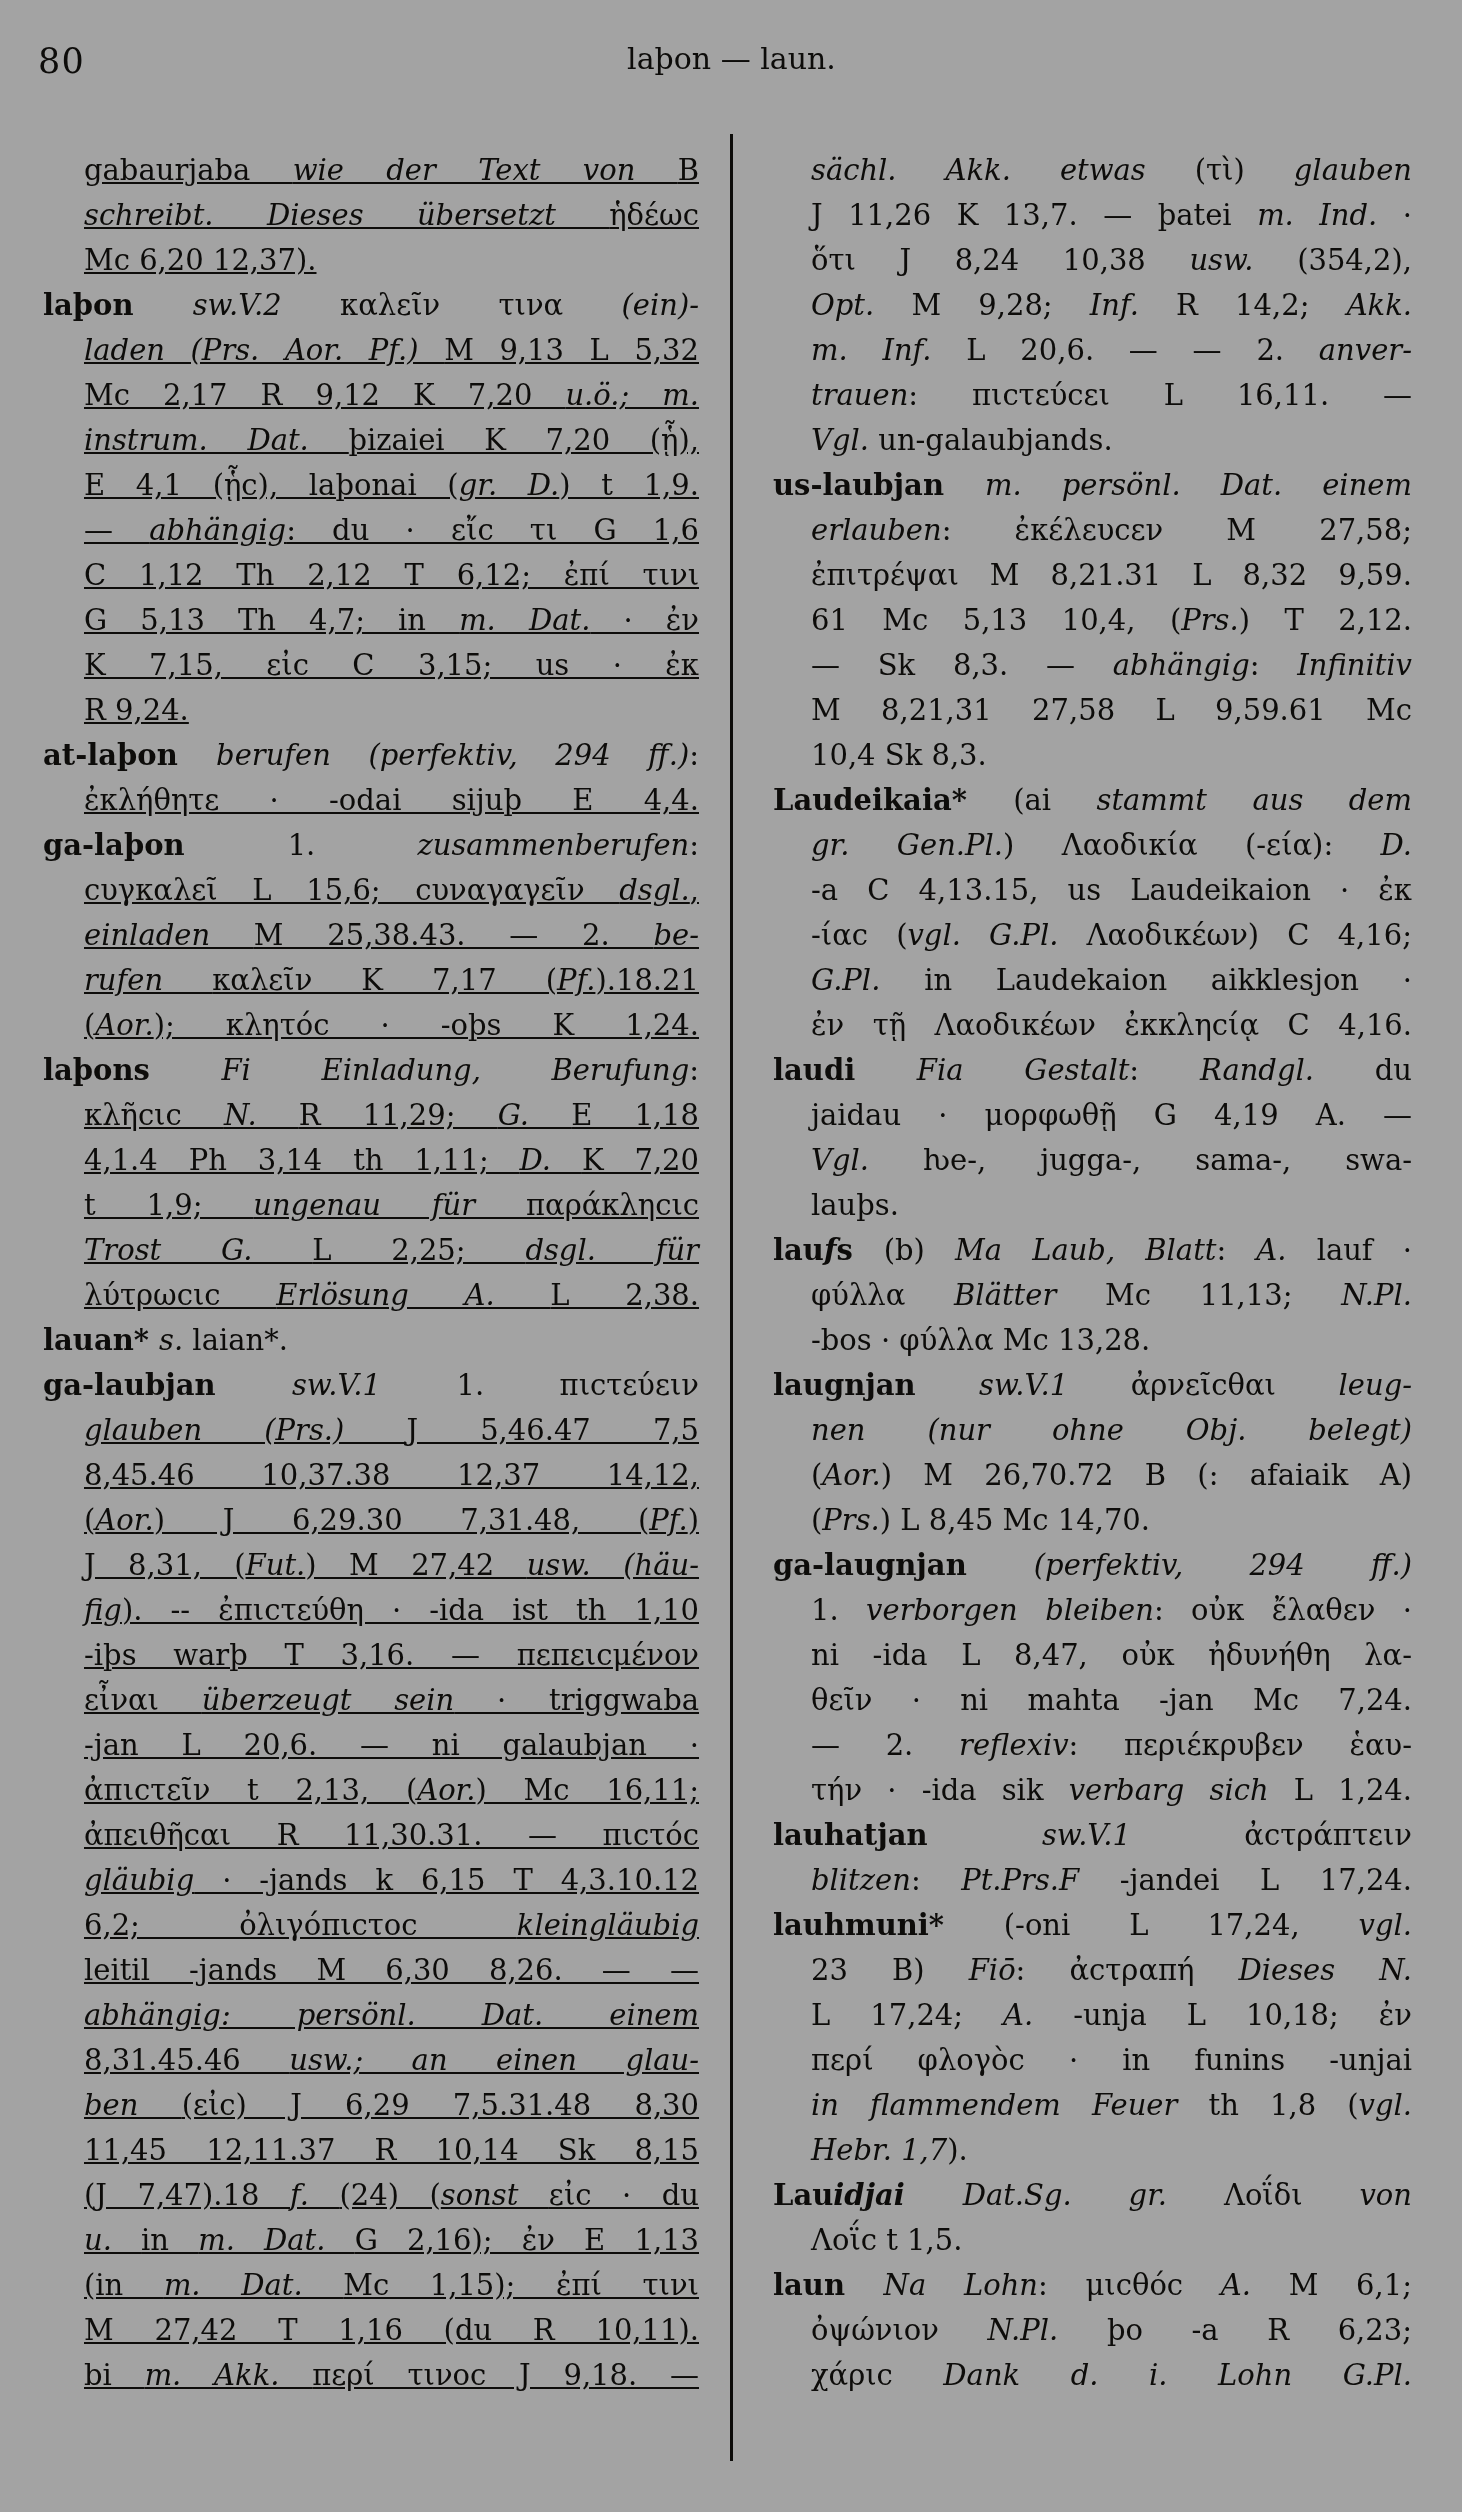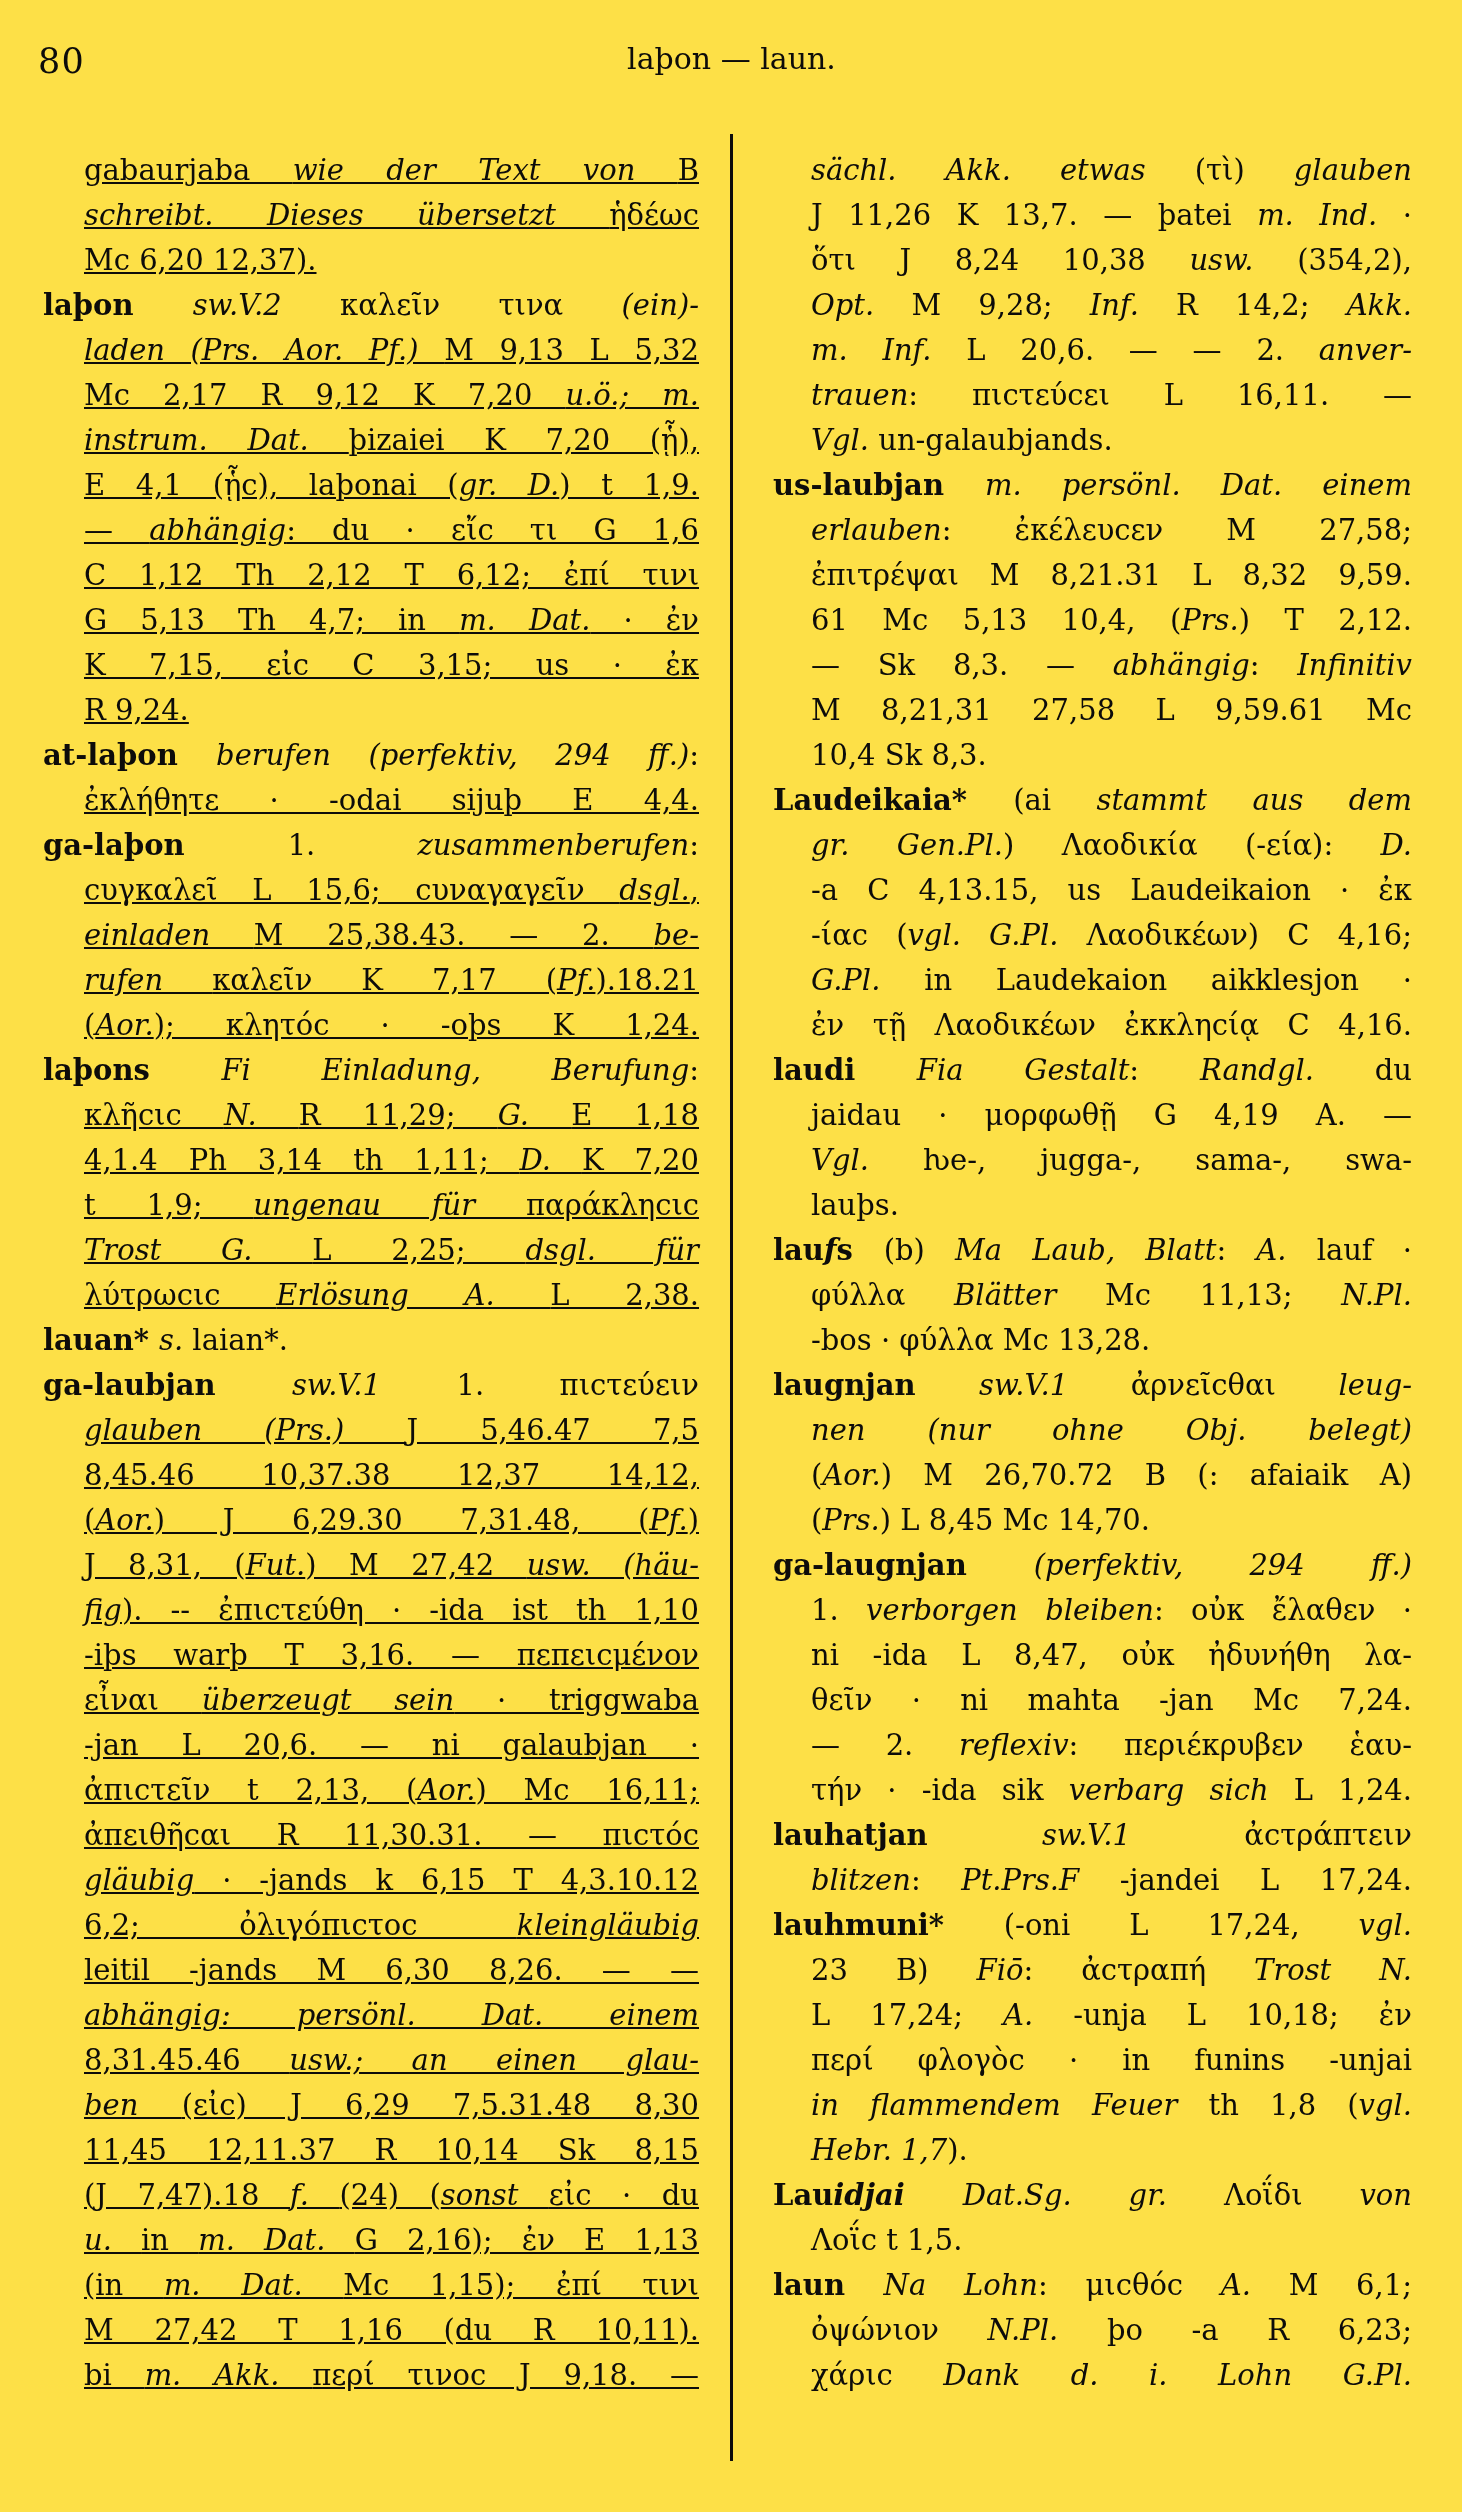--- a/index.html
+++ b/index.html
@@ -4,21 +4,21 @@
 <style>
   html, body {
     margin: 0; padding: 0;
     width: 1463px; height: 2512px;
     background: #fdfdfb;
     overflow: hidden;
   }
   #page {
     position: relative;
     width: 1463px; height: 2512px;
-    background: #fde047;
+    background: #a3a3a3;
     color: #0d0c0a;
     font-family: "DejaVu Serif", "DejaVu Sans", serif;
   }
   .page-number {
     position: absolute;
     left: 38px; top: 41px;
     font-size: 35px;
     letter-spacing: 1.2px;
   }
   .running-title {
@@ -147,21 +147,21 @@
       <div class="line cont flush"><span>(</span><span class="i">Prs.</span><span>) L 8,45 Mc 14,70.</span></div>
       <div class="line"><span class="b">ga-laugnjan </span><span class="i">(perfektiv, 294 ff.)</span></div>
       <div class="line cont"><span>1. </span><span class="i">verborgen bleiben</span><span>: οὐκ ἔλαθεν ·</span></div>
       <div class="line cont"><span>ni -ida L 8,47, οὐκ ἠδυνήθη λα-</span></div>
       <div class="line cont"><span>θεῖν · ni mahta -jan Mc 7,24.</span></div>
       <div class="line cont"><span>— 2. </span><span class="i">reflexiv</span><span>: περιέκρυβεν ἑαυ-</span></div>
       <div class="line cont"><span>τήν · -ida sik </span><span class="i">verbarg sich </span><span>L 1,24.</span></div>
       <div class="line"><span class="b">lauhatjan </span><span class="i">sw.V.1 </span><span>ἀcτράπτειν</span></div>
       <div class="line cont"><span class="i">blitzen</span><span>: </span><span class="i">Pt.Prs.F </span><span>-jandei L 17,24.</span></div>
       <div class="line"><span class="b">lauhmuni* </span><span>(-oni L 17,24, </span><span class="i">vgl.</span></div>
-      <div class="line cont"><span>23 B) </span><span class="i">Fiō</span><span>: ἀcτραπή </span><span class="i">Trost N.</span></div>
+      <div class="line cont"><span>23 B) </span><span class="i">Fiō</span><span>: ἀcτραπή </span><span class="i">Dieses N.</span></div>
       <div class="line cont"><span>L 17,24; </span><span class="i">A. </span><span>-unja L 10,18; ἐν</span></div>
       <div class="line cont"><span>περί φλογὸc · in funins -unjai</span></div>
       <div class="line cont"><span class="i">in flammendem Feuer </span><span>th 1,8 (</span><span class="i">vgl.</span></div>
       <div class="line cont flush"><span class="i">Hebr. 1,7</span><span>).</span></div>
       <div class="line"><span class="b">Lau</span><span class="bi">idjai </span><span class="i">Dat.Sg. gr. </span><span>Λοΐδι </span><span class="i">von</span></div>
       <div class="line cont flush"><span>Λοΐc t 1,5.</span></div>
       <div class="line"><span class="b">laun </span><span class="i">Na Lohn</span><span>: μιcθόc </span><span class="i">A. </span><span>M 6,1;</span></div>
       <div class="line cont"><span>ὀψώνιον </span><span class="i">N.Pl. </span><span>þo -a R 6,23;</span></div>
       <div class="line cont"><span>χάριc </span><span class="i">Dank d. i. Lohn G.Pl.</span></div>
     </div>

